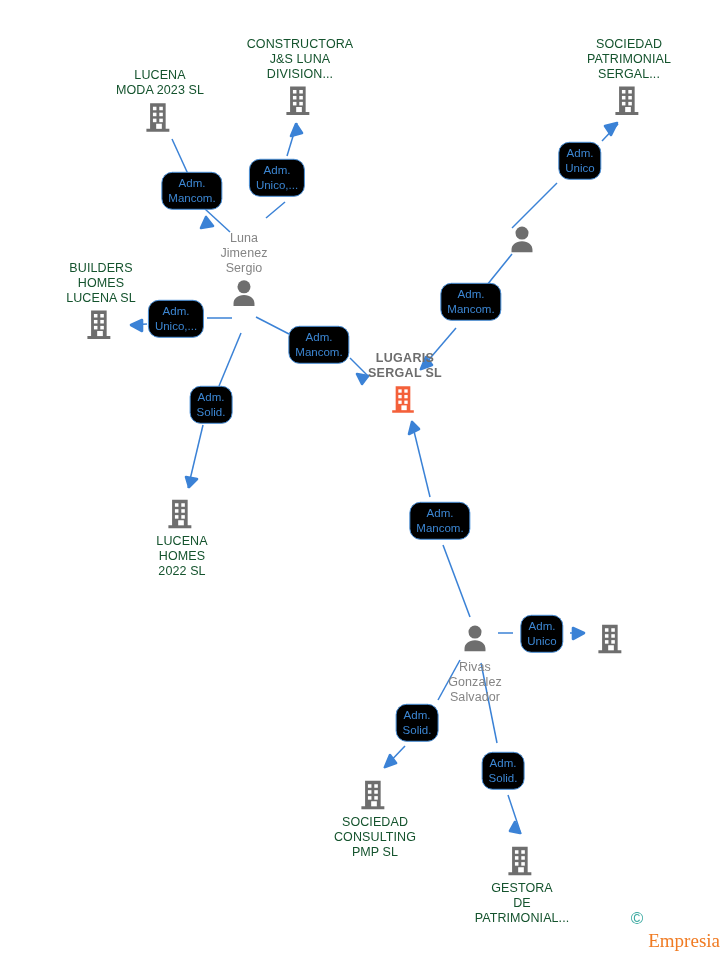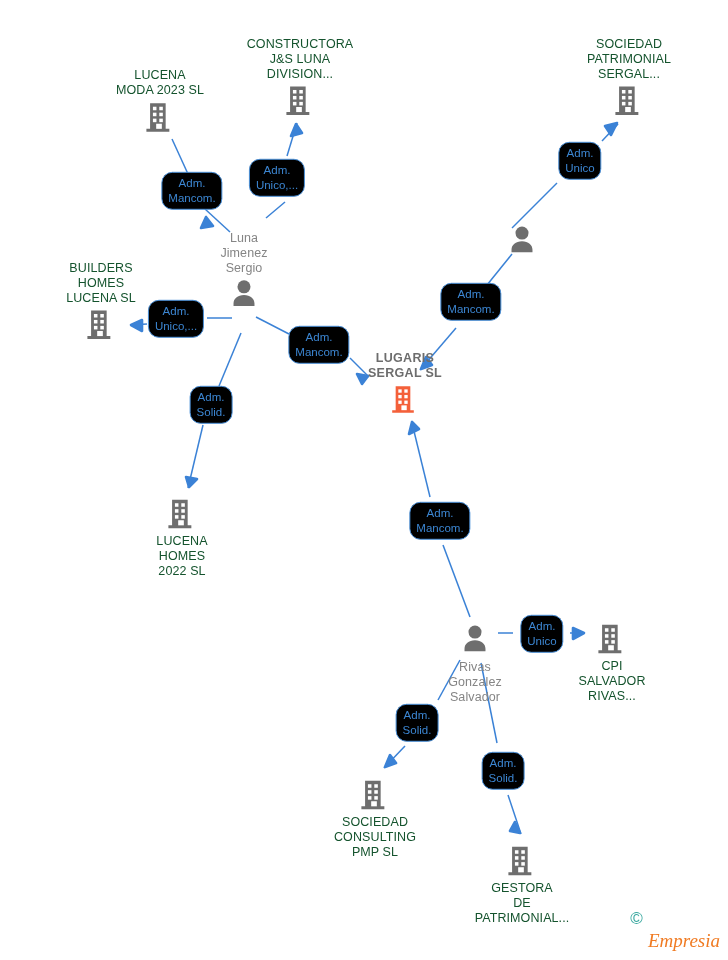--- a/index.html
+++ b/index.html
@@ -248,23 +248,20 @@
         <span class="glyph"><svg width="34" height="34" viewBox="0 0 24 24" aria-hidden="true">
             <path fill="#6e6e6e" d="M5 2h11v18h2.6v2H2.4v-2H5V2z"></path>
             <rect x="7" y="4.4" width="2.5" height="2.5" fill="#fff"></rect>
             <rect x="11.5" y="4.4" width="2.5" height="2.5" fill="#fff"></rect>
             <rect x="7" y="8.6" width="2.5" height="2.5" fill="#fff"></rect>
             <rect x="11.5" y="8.6" width="2.5" height="2.5" fill="#fff"></rect>
             <rect x="7" y="12.8" width="2.5" height="2.5" fill="#fff"></rect>
             <rect x="11.5" y="12.8" width="2.5" height="2.5" fill="#fff"></rect>
             <rect x="9.3" y="16.4" width="4" height="3.6" fill="#fff"></rect>
           </svg></span>
-        <span class="caption">CPI
-SALVADOR
-RIVAS...</span>
       </div>
       <div class="node company cap-below" style="left: 375px; top: 778px;">
         <span class="glyph"><svg width="34" height="34" viewBox="0 0 24 24" aria-hidden="true">
             <path fill="#6e6e6e" d="M5 2h11v18h2.6v2H2.4v-2H5V2z"></path>
             <rect x="7" y="4.4" width="2.5" height="2.5" fill="#fff"></rect>
             <rect x="11.5" y="4.4" width="2.5" height="2.5" fill="#fff"></rect>
             <rect x="7" y="8.6" width="2.5" height="2.5" fill="#fff"></rect>
             <rect x="11.5" y="8.6" width="2.5" height="2.5" fill="#fff"></rect>
             <rect x="7" y="12.8" width="2.5" height="2.5" fill="#fff"></rect>
             <rect x="11.5" y="12.8" width="2.5" height="2.5" fill="#fff"></rect>
@@ -310,15 +307,15 @@
       <div class="chip" style="left: 542px; top: 634px;">Adm.
 Unico</div>
       <div class="chip" style="left: 417px; top: 723px;">Adm.
 Solid.</div>
       <div class="chip" style="left: 503px; top: 771px;">Adm.
 Solid.</div>
     </div>
 
   <div id="watermark" style="position:absolute; right:8px; bottom:8px; display:flex; align-items:center; gap:5px;">
     <span style="font-size:17px; color:#3aa9a0;">©</span>
-    <span style="font-family:'Liberation Serif', serif; font-style:italic; font-size:19px; color:#f07b23;margin-top:44px;">Empresia</span>
+    <span style="font-family:'Liberation Serif', serif; font-size:19px; color:#f07b23;margin-top:44px;">Empresia</span>
   </div>
 </div>
 
 </body></html>

